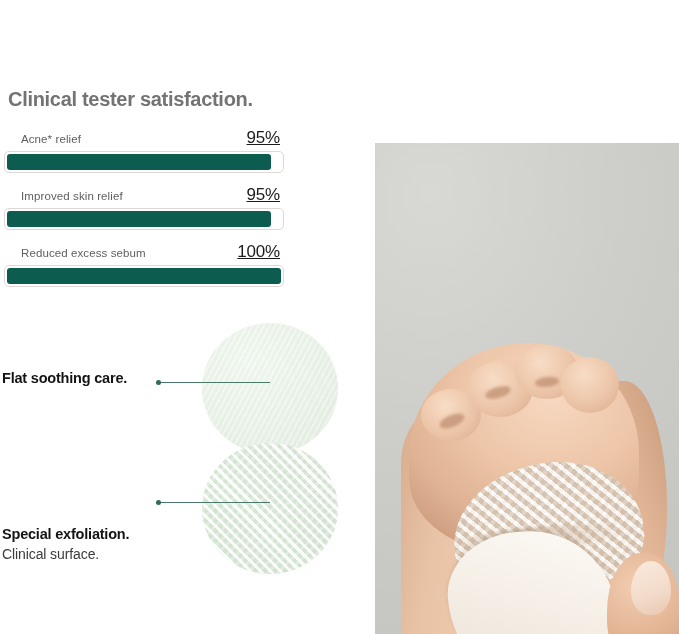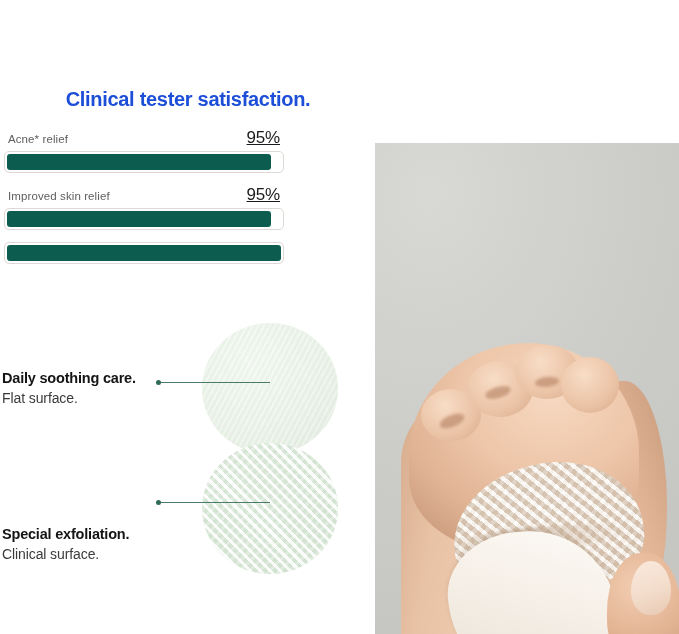--- a/index.html
+++ b/index.html
@@ -33,25 +33,24 @@
     letter-spacing: -0.4px;
   }
   .headline .l1 { display: block; }
   .headline .l2 { display: block; }
 
   .subhead {
     position: absolute;
     left: 8px;
     top: 88px;
     width: 360px;
-    color: #1d4ed8;
+    color: #737373;
     font-size: 20px;
     font-weight: 700;
     letter-spacing: -0.3px;
-    text-align: center;
   }
 
   
   .stats {
     position: absolute;
     left: 4px;
     top: 128px;
     width: 280px;
   }
   .stat-row { position: relative; margin-bottom: 12px; }
@@ -59,20 +58,21 @@
     display: flex;
     align-items: baseline;
     justify-content: space-between;
     padding: 0 4px 3px 4px;
   }
   .stat-label {
     color: #5e5e5e;
     font-size: 11.5px;
     font-weight: 400;
     letter-spacing: 0.1px;
+    margin-left: 13px;
   }
   .stat-value {
     color: #1b1b1b;
     font-size: 17px;
     font-weight: 400;
     letter-spacing: -0.2px;
     text-decoration: underline;
   }
   .track {
     position: relative;
@@ -365,35 +365,38 @@
       <div class="stat-head">
         <span class="stat-label">Improved skin relief</span>
         <span class="stat-value">95%</span>
       </div>
       <div class="track">
         <div class="fill" style="width:96.5%"></div>
       </div>
     </div>
 
     <div class="stat-row">
+      <div class="stat-head">
+        <span class="stat-label">Reduced excess sebum</span>
+        <span class="stat-value">100%</span>
+      </div>
       <div class="track">
         <div class="fill" style="width:100%"></div>
       </div>
     </div>
 
   </div>
 
   <div class="pads">
 
     <div class="pad pad-flat"></div>
     <div class="pad pad-embossed"></div>
 
     <div class="callout callout-a">
-      <div class="callout-title">Daily soothing care.</div>
-      <div class="callout-sub">Flat surface.</div>
+      <div class="callout-title">Flat soothing care.</div>
     </div>
     <div class="leader leader-a">
       <span class="leader-dot"></span>
       <span class="leader-line"></span>
     </div>
 
     <div class="callout callout-b">
       <div class="callout-title">Special exfoliation.</div>
       <div class="callout-sub">Clinical surface.</div>
     </div>

